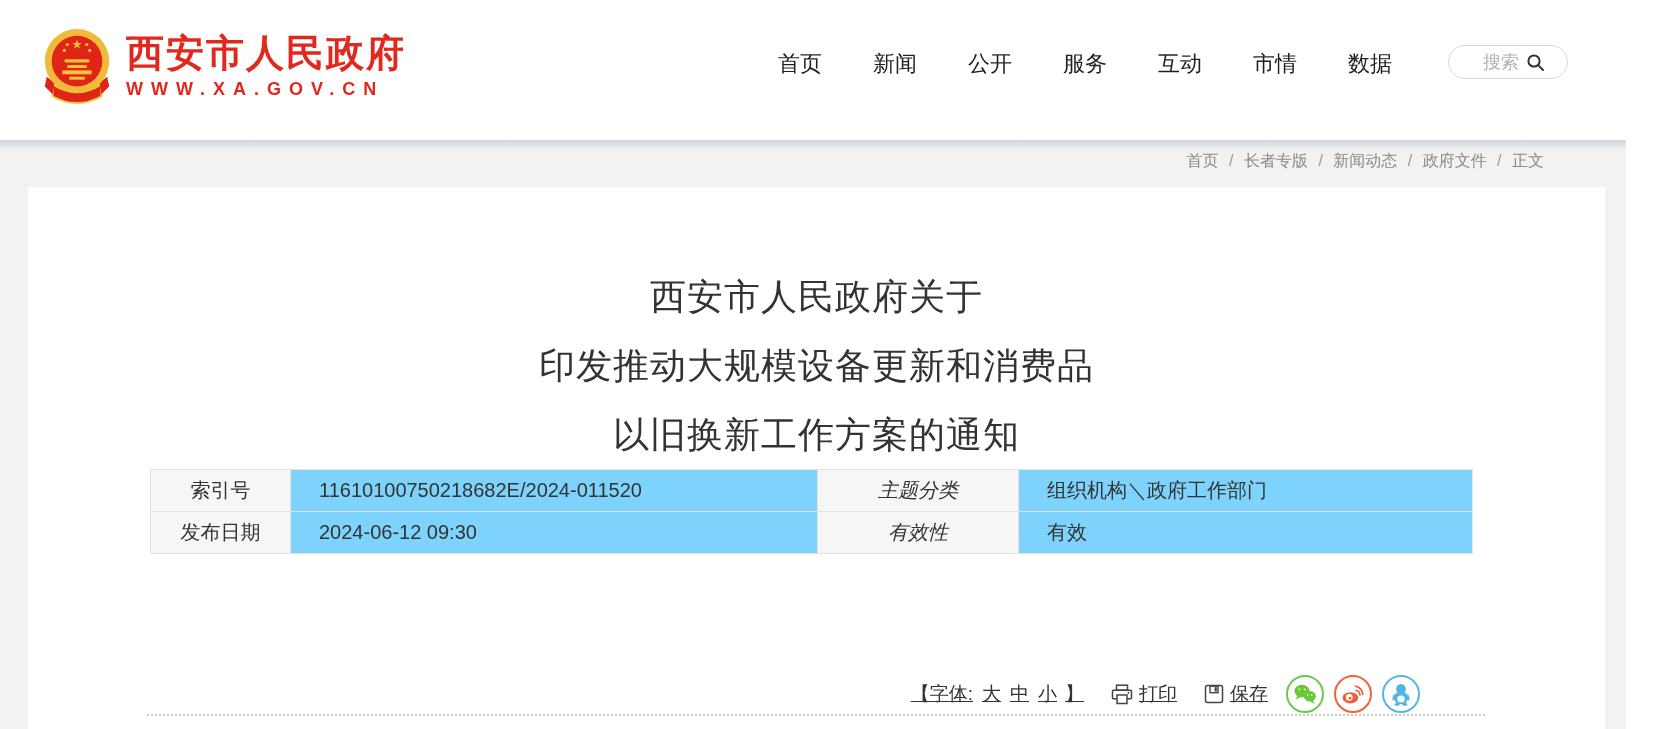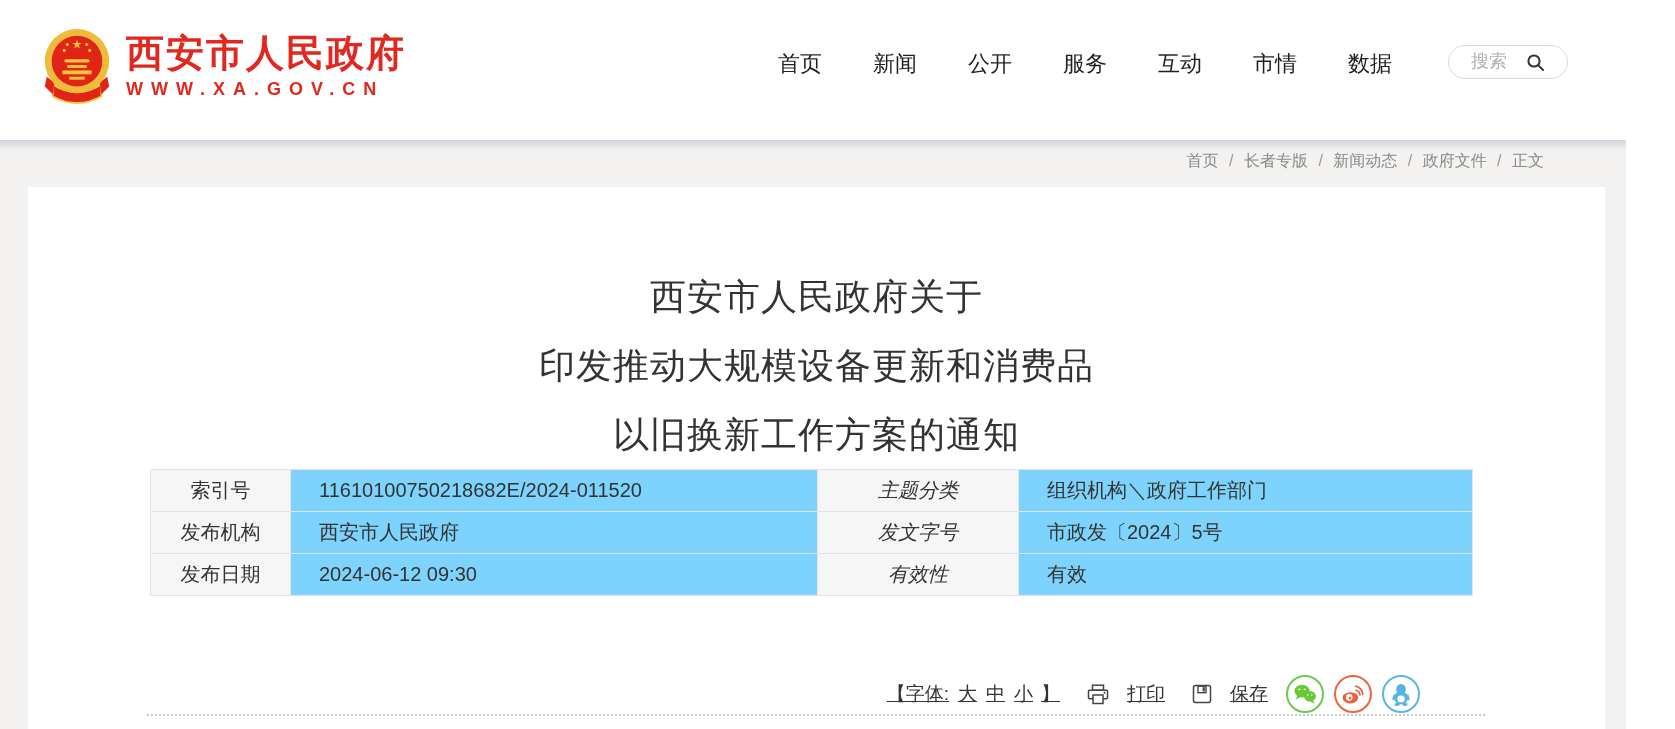--- a/index.html
+++ b/index.html
@@ -18,21 +18,21 @@
   .brand-url  { font-size:18px; font-weight:bold; color:#e2281e; letter-spacing:8px; margin-top:5px; white-space:nowrap; }
   .nav { position:absolute; left:778px; top:49px; display:flex; gap:51px; }
   .nav-item { font-size:22px; color:#1f1f1f; line-height:30px; cursor:pointer; white-space:nowrap; }
   .search-pill {
     position:absolute; left:1448px; top:45px; width:120px; height:34px;
     border:1px solid #d9d9d9; border-radius:17px; background:#fff;
     display:flex; align-items:center; justify-content:center; gap:7px;
   }
   .search-input {
     width:48px; border:none; outline:none; font-size:18px; color:#555;
-    font-family:Liberation Mono, monospace; background:transparent;
+    font-family:Liberation Serif, serif; background:transparent;text-align:right;
   }
   .search-input::placeholder { color:#b0b0b0; }
   .search-icon { width:19px; height:19px; cursor:pointer; flex:0 0 auto; }
   
   .graybg { position:absolute; left:0; top:140px; width:1675px; height:589px; background:#f3f2f0; }
   .graybg::before { content:""; position:absolute; left:0; top:0; width:100%; height:10px;
     background:linear-gradient(#cfd5dc, rgba(243,242,240,0)); }
   .breadcrumb { position:absolute; top:151px; right:82px; font-size:16px; color:#8a8a8a; z-index:3; white-space:nowrap; }
   .breadcrumb .bc-item { cursor:pointer; }
   .breadcrumb .bc-sep { margin:0 6px; color:#9a9a9a; }
@@ -48,21 +48,21 @@
   .meta-table td.lbl2 { width:201px;font-style:italic; }
   .meta-table td.val  { background:#7dd3fc; padding-left:28px; }
   .meta-table td.val1 { width:527px; }
   .meta-table td.val2 { width:454px; }
   
   .toolbar { position:absolute; top:487px; right:185px; height:40px;
     display:flex; align-items:center; font-size:19px; color:#333;text-decoration:underline; }
   .fontctl { display:flex; align-items:center; white-space:nowrap; }
   .fontctl .fs-btn { margin-left:9px; cursor:pointer; }
   .fontctl .fs-suffix { margin-left:8px; }
-  .tool-btn { display:flex; align-items:center; gap:18px; margin-left:27px; cursor:pointer; white-space:nowrap; }
+  .tool-btn { display:flex; align-items:center; gap:6px; margin-left:27px; cursor:pointer; white-space:nowrap; }
   .tool-btn svg { display:block; }
   .share-btn { width:38px; height:38px; border-radius:50%; background:#fff;
     display:flex; align-items:center; justify-content:center; margin-left:10px; cursor:pointer; }
   .share-btn.wechat { border:2px solid #6cc94f; margin-left:18px; }
   .share-btn.weibo  { border:2px solid #f0633c; }
   .share-btn.qq     { border:2px solid #57b6e6; }
   .share-btn svg { width:30px; height:30px; }
   .dotted-sep { position:absolute; left:119px; top:527px; width:1338px; height:0;
     border-top:2px dotted #c9c9c9; }
 </style>
@@ -139,26 +139,20 @@
 
     <table class="meta-table">
       <tbody>
         <tr>
           <td class="lbl">索引号</td>
           <td class="val val1">11610100750218682E/2024-011520</td>
           <td class="lbl lbl2">主题分类</td>
           <td class="val val2">组织机构＼政府工作部门</td>
         </tr>
         <tr>
-          <td class="lbl">发布机构</td>
-          <td class="val val1">西安市人民政府</td>
-          <td class="lbl lbl2">发文字号</td>
-          <td class="val val2">市政发〔2024〕5号</td>
-        </tr>
-        <tr>
           <td class="lbl">发布日期</td>
           <td class="val val1">2024-06-12 09:30</td>
           <td class="lbl lbl2">有效性</td>
           <td class="val val2">有效</td>
         </tr>
       </tbody>
     </table>
 
     <div class="toolbar">
       <div class="fontctl">

